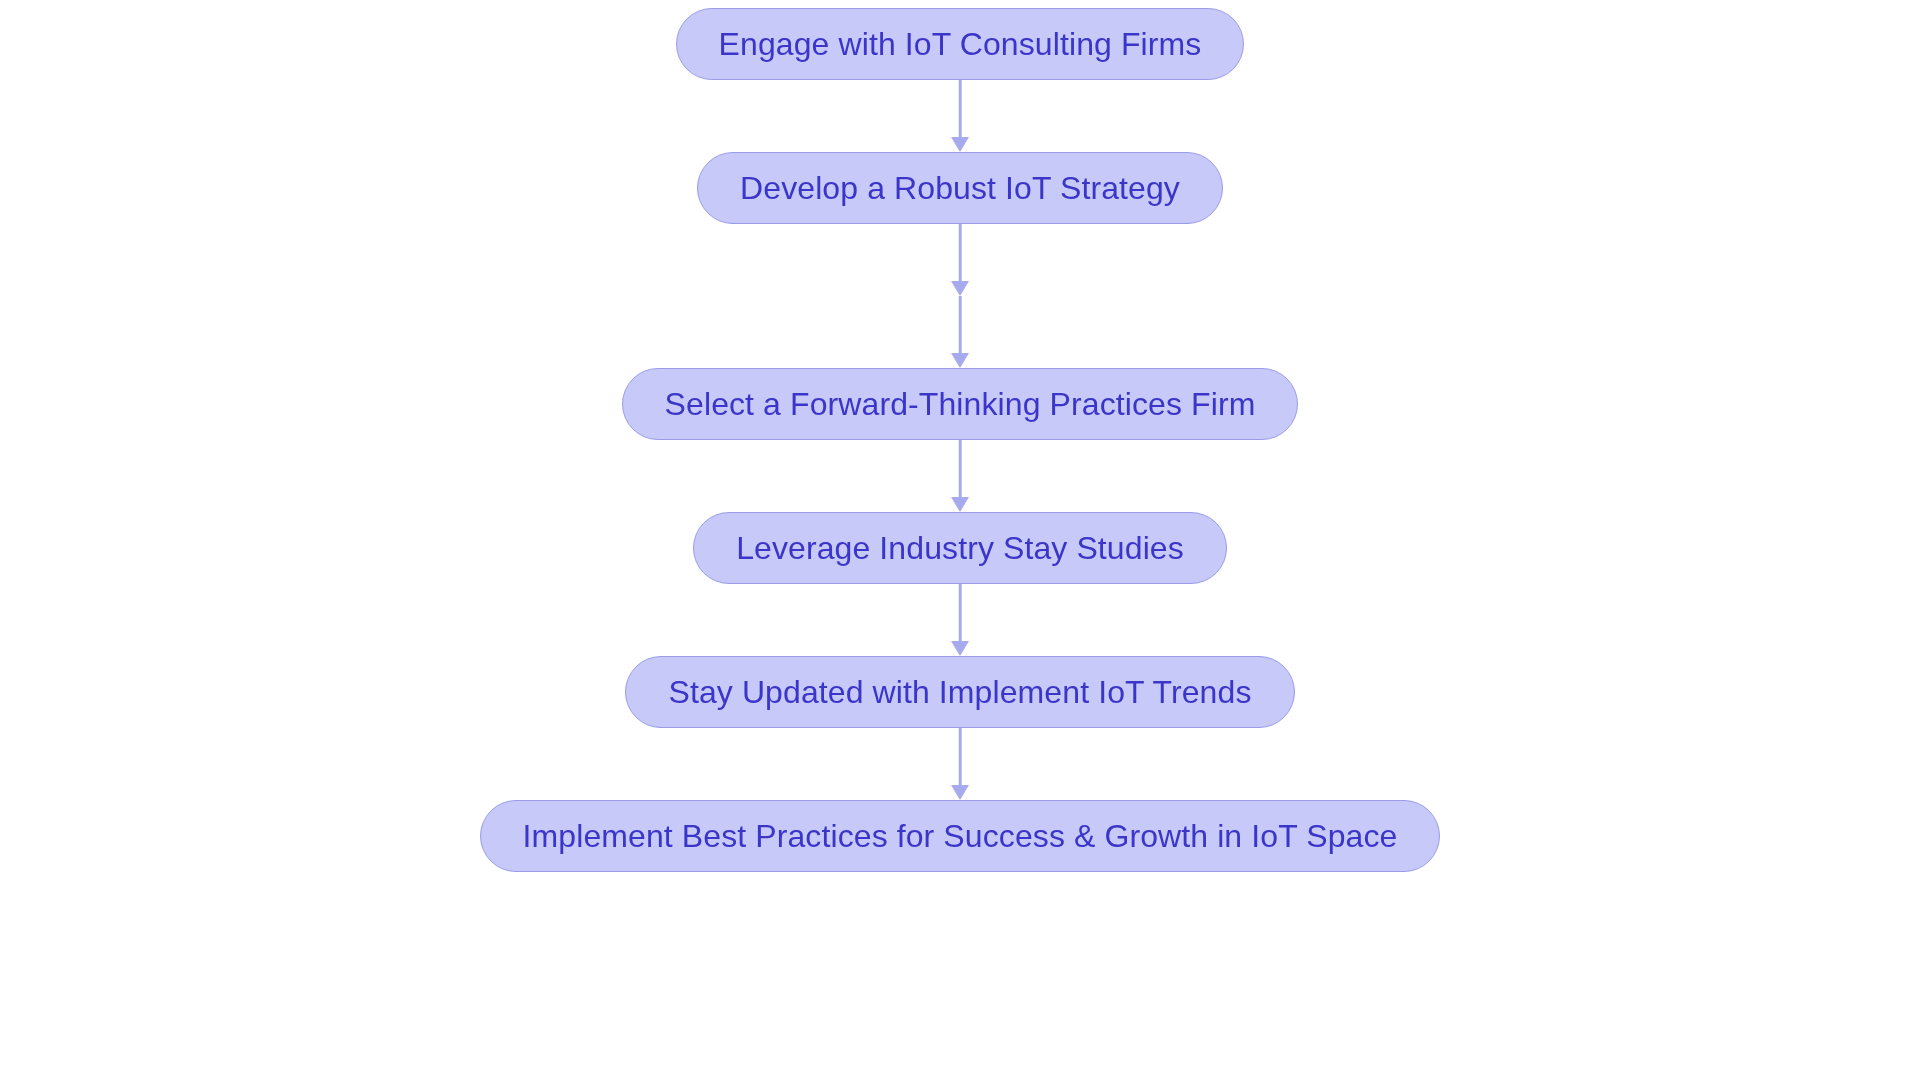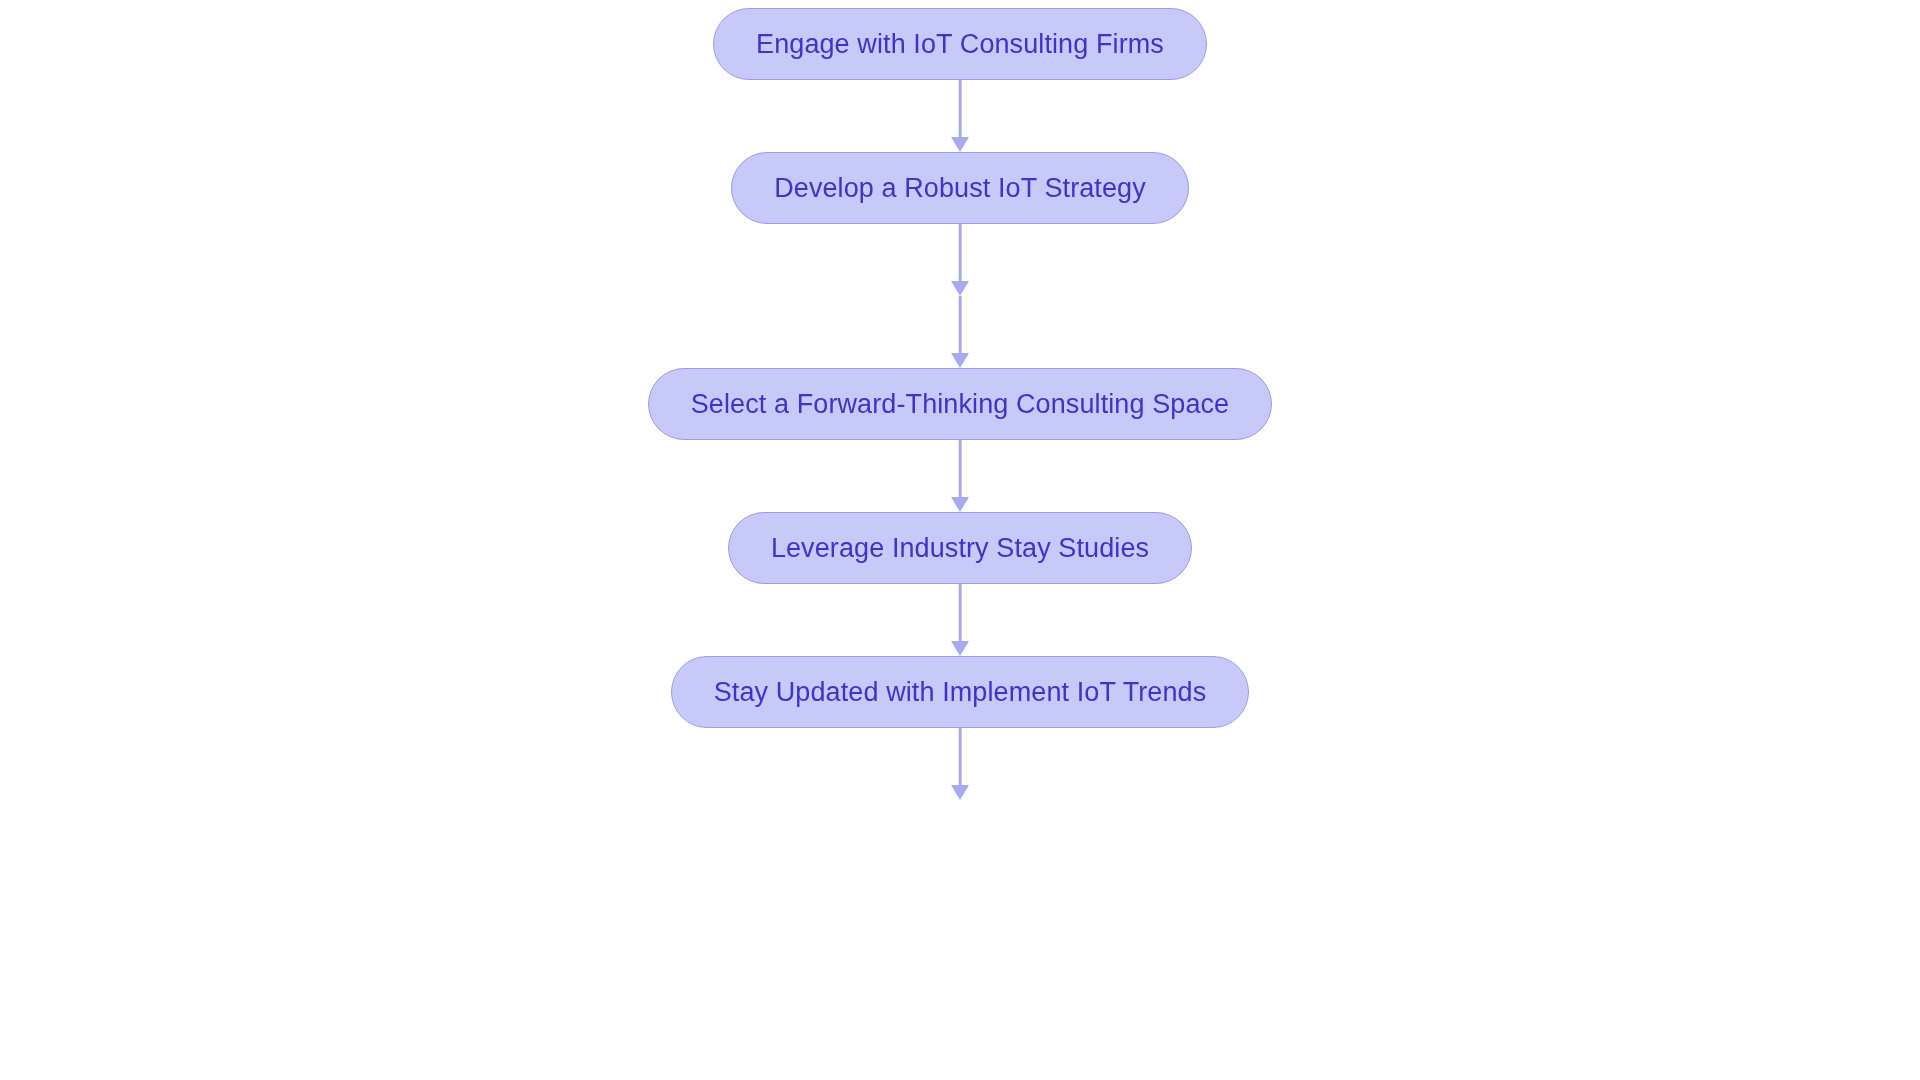--- a/index.html
+++ b/index.html
@@ -26,21 +26,21 @@
   .flow-node {
     background: #c7c9f9;
     border: 1.4px solid #9a9ce8;
     color: #3b35c9;
     border-radius: 999px;
     height: 72px;
     display: flex;
     align-items: center;
     justify-content: center;
     padding: 0 42px;
-    font-size: 27px;
+    font-size: 32px;
     font-weight: 400;
     letter-spacing: 0.1px;
     white-space: nowrap;
     line-height: 1;
   }
   .connector {
     width: 40px;
     height: 72px;
     position: relative;
     display: flex;
@@ -91,21 +91,21 @@
     <span class="head"></span>
   </div>
 
 
   <div class="connector">
     <span class="stem"></span>
     <span class="head"></span>
   </div>
 
   <div class="flow-node">
-    <span>Select a Forward-Thinking Consulting Space</span>
+    <span>Select a Forward-Thinking Practices Firm</span>
   </div>
 
   <div class="connector">
     <span class="stem"></span>
     <span class="head"></span>
   </div>
 
   <div class="flow-node">
     <span>Leverage Industry Stay Studies</span>
   </div>
@@ -117,14 +117,17 @@
 
   <div class="flow-node">
     <span>Stay Updated with Implement IoT Trends</span>
   </div>
 
   <div class="connector">
     <span class="stem"></span>
     <span class="head"></span>
   </div>
 
+  <div class="flow-node">
+    <span>Implement Best Practices for Success &amp; Growth in IoT Space</span>
+  </div>
 
 </div>
 
 </body></html>

